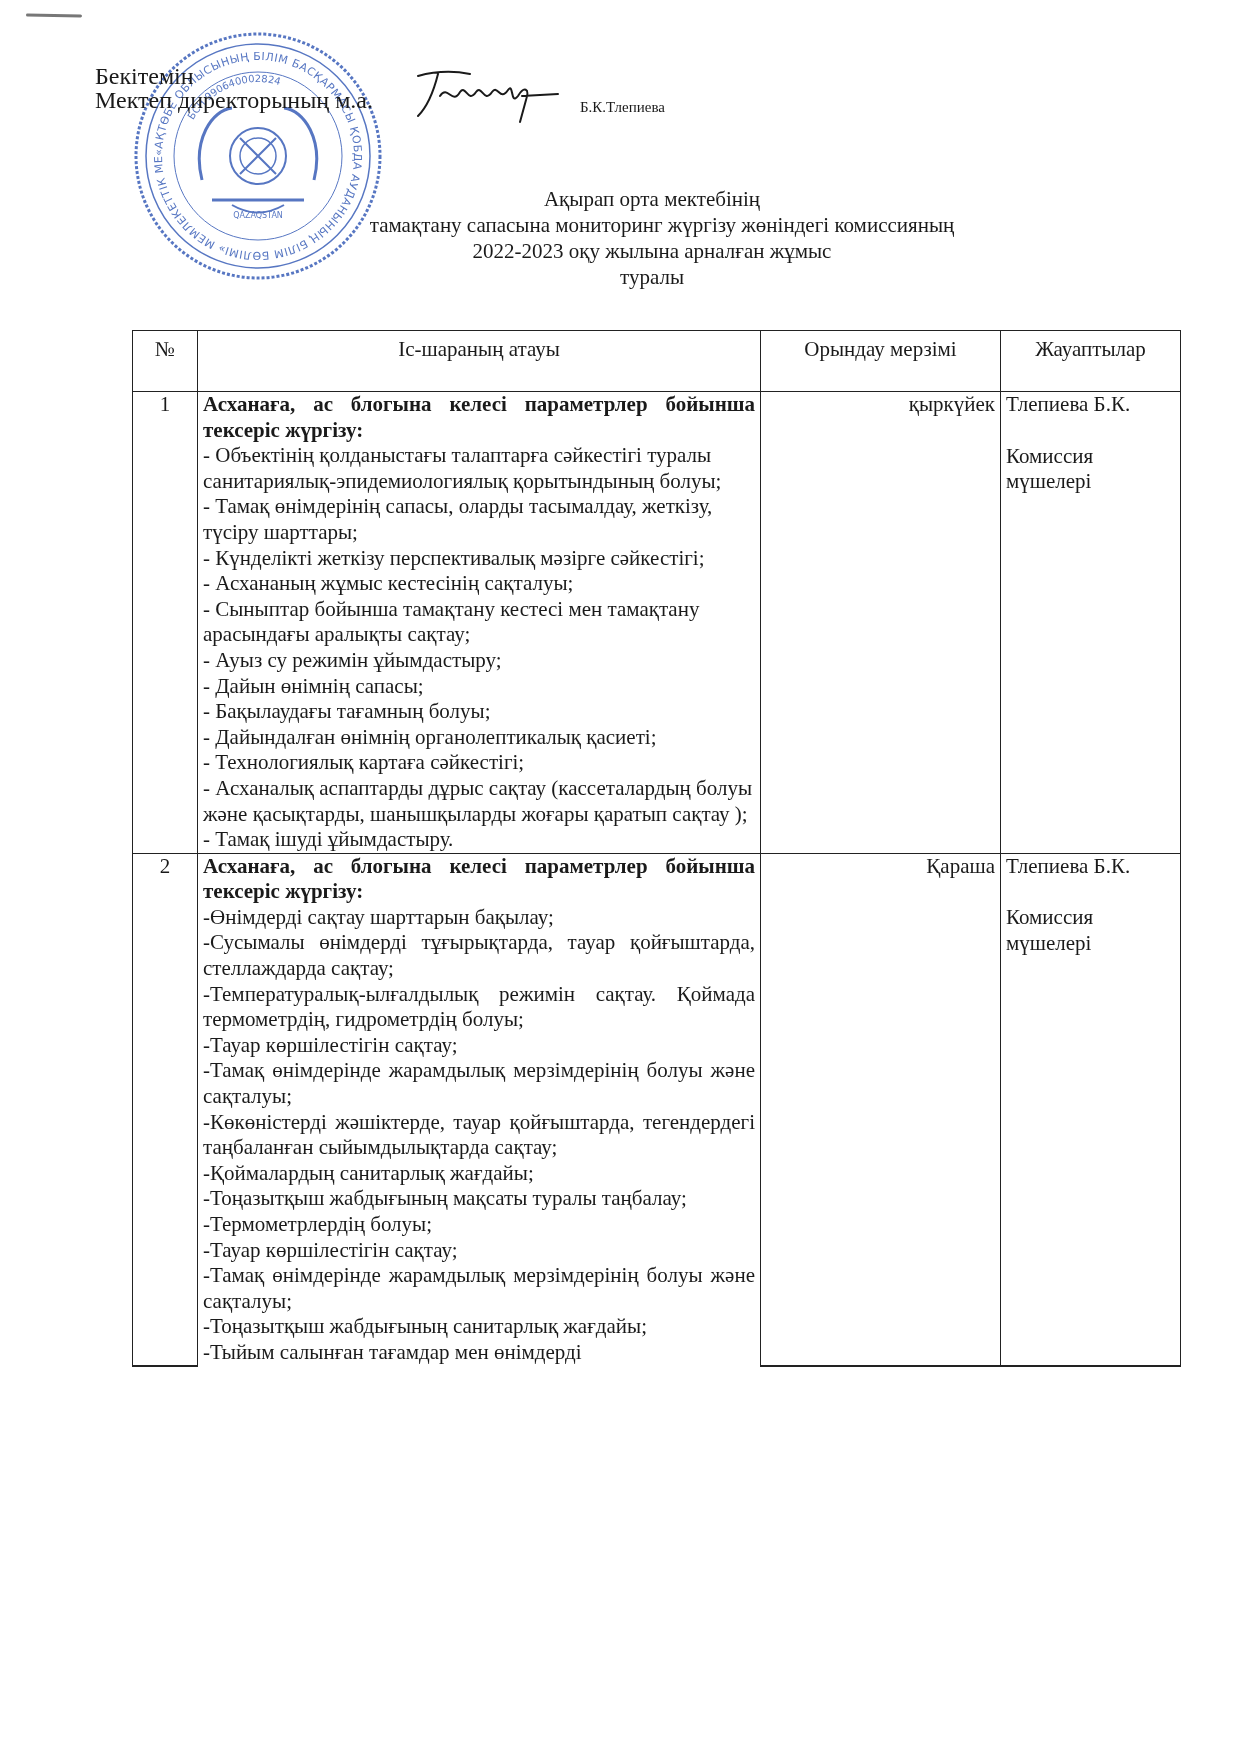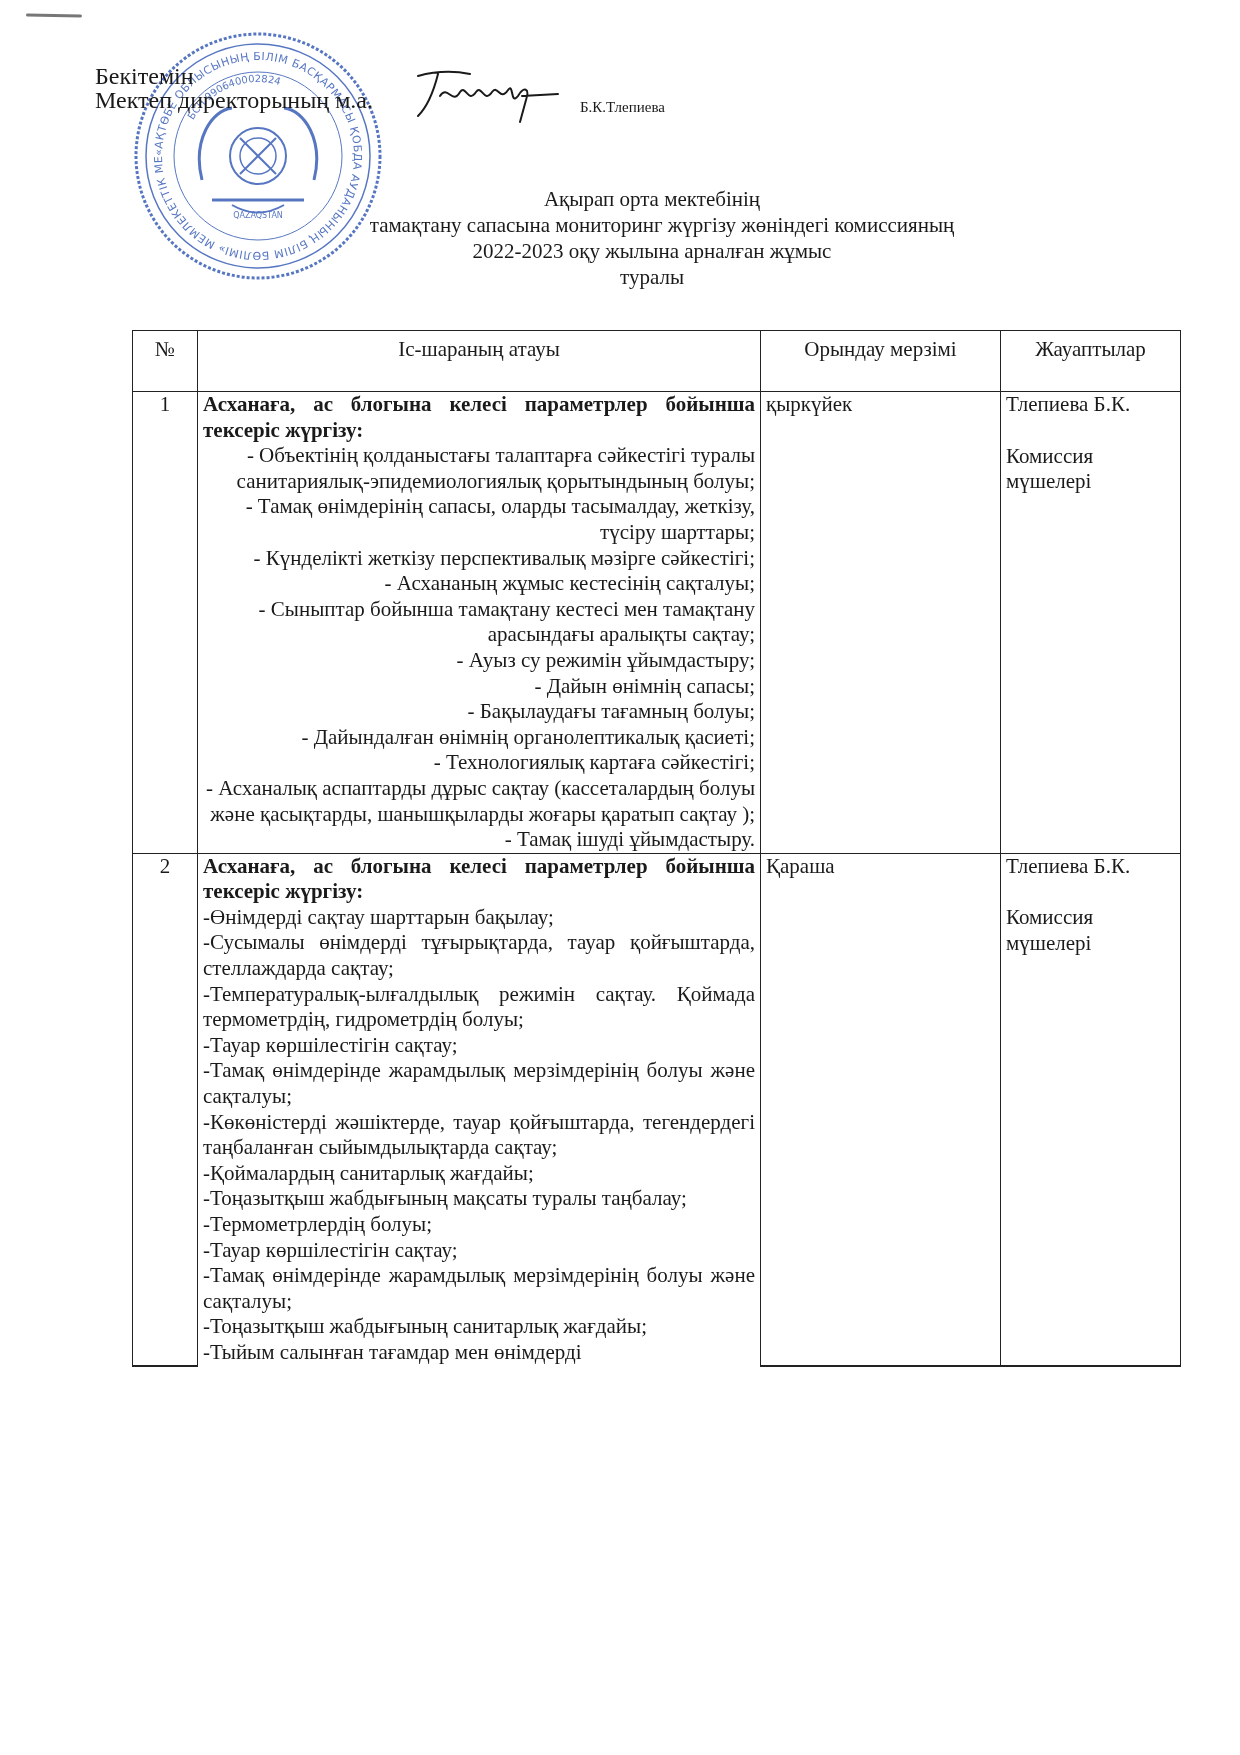--- a/index.html
+++ b/index.html
@@ -96,29 +96,29 @@
       padding-top: 6px;
       padding-bottom: 4px;
       height: 50px;
     }
     col.c-num { width: 65px; }
     col.c-name { width: 563px; }
     col.c-term { width: 240px; }
     col.c-resp { width: 180px; }
 
     td.num { text-align: center; padding-top: 6px; }
-    td.term { text-align: left; padding-top: 6px; }
+    td.term { text-align: right; padding-top: 6px; }
     td.resp { text-align: left; padding-left: 6px; padding-top: 6px; margin-top: 20px; }
     td.name { padding-top: 6px; padding-bottom: 2px; }
     .heading {
       font-weight: bold;
       text-align: justify;
       text-align-last: left;
     }
-    .row1 .item { text-align: right; }
+    .row1 .item { text-align: left; }
     .row2 .item { text-align: justify; text-align-last: left; }
     .resp .gap { height: 26px; }
     .row2 td.name { border-bottom: none; }
     .row2 td.num, .row2 td.term, .row2 td.resp { border-bottom: 2px solid #222; }
   </style>
 </head>
 <body>
 
 <div class="scan-mark"></div>
 

